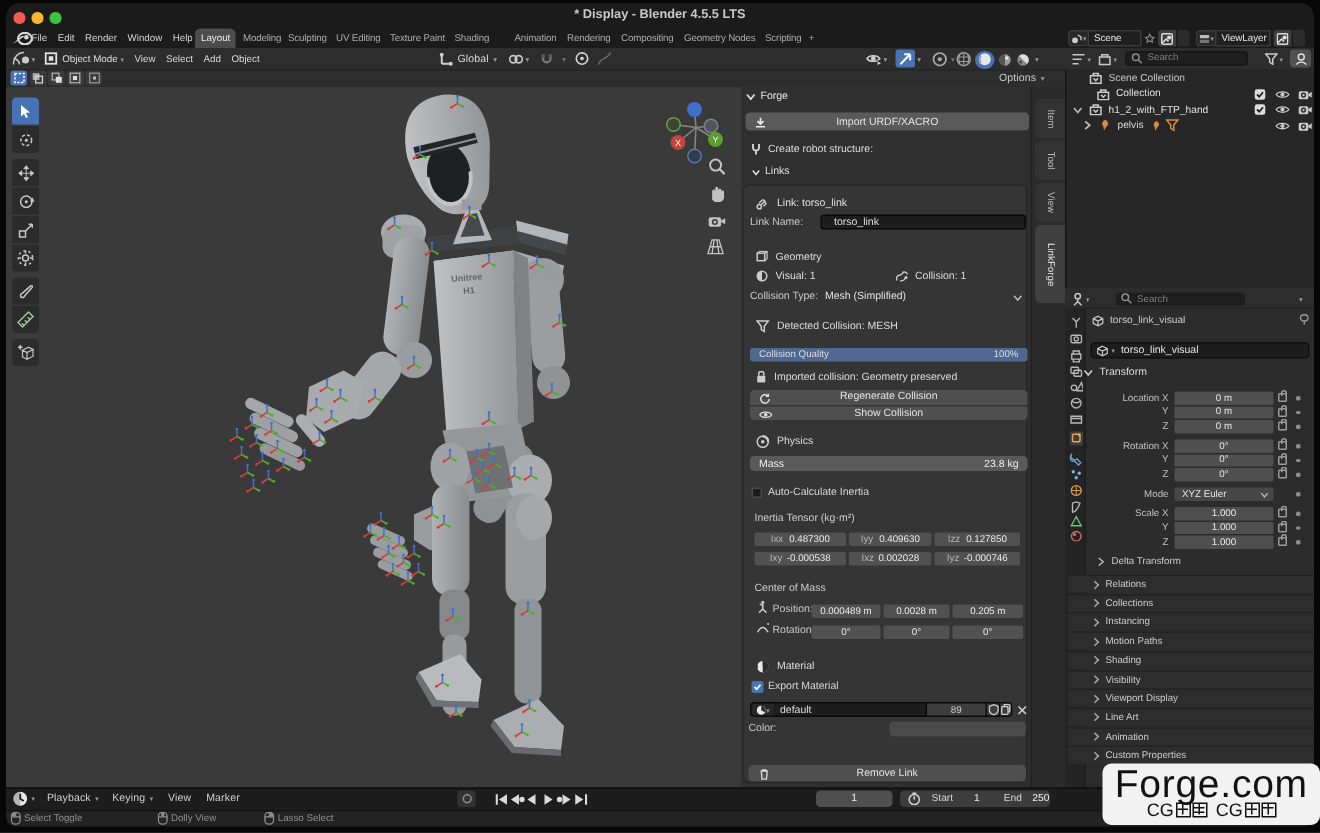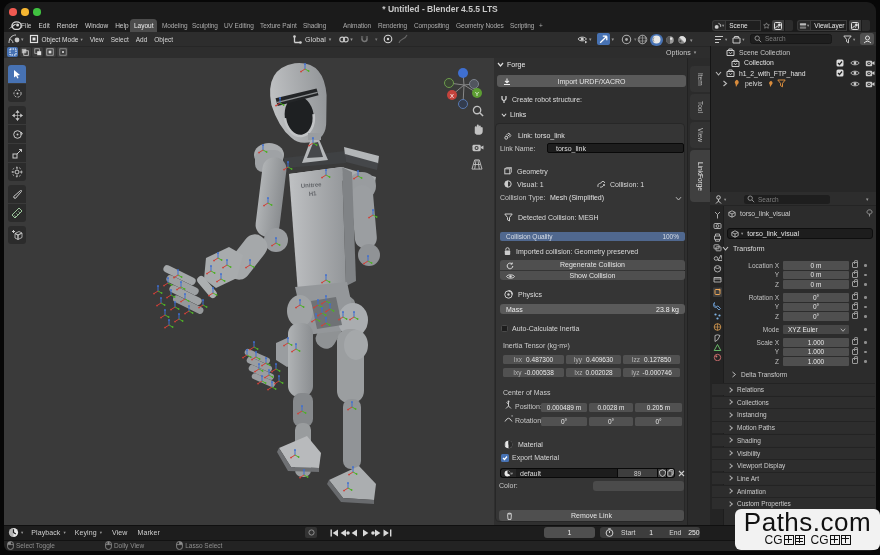--- a/index.html
+++ b/index.html
@@ -18,21 +18,21 @@
 .lock:before{content:"";position:absolute;left:1px;top:-3px;width:2px;height:3px;border:1px solid #9a9a9a;border-bottom:none;border-radius:2px 2px 0 0}
 .dot{position:absolute;left:81px;top:3px;width:2.5px;height:2.5px;border-radius:50%;background:#8f8f8f}
 .ph{position:absolute;left:712px;width:163px;height:12.2px;background:#2d2d2d;border-top:1px solid #232323;display:flex;align-items:center;font-size:6.5px;color:#cccccc}
 .parr{width:4px;height:4px;border-left:1px solid #aaa;border-bottom:1px solid #aaa;transform:rotate(-135deg);margin:0 5px 0 16px}
 </style></head><body>
 
 <div class="a" style="left:4px;top:2px;width:872px;height:30px;background:#1b1b1b;border-radius:9px 9px 0 0"></div>
 <div class="a" style="left:9px;top:8px;width:7.5px;height:7.5px;border-radius:50%;background:#f15a51"></div>
 <div class="a" style="left:21px;top:8px;width:7.5px;height:7.5px;border-radius:50%;background:#f5b631"></div>
 <div class="a" style="left:33px;top:8px;width:7.5px;height:7.5px;border-radius:50%;background:#40c140"></div>
-<div class="a" style="left:0;top:4px;width:880px;text-align:center;font-size:8.5px;font-weight:bold;color:#c9c9c9">* Untitled - Blender 4.5.5 LTS</div>
+<div class="a" style="left:0;top:4px;width:880px;text-align:center;font-size:8.5px;font-weight:bold;color:#c9c9c9">* Display - Blender 4.5.5 LTS</div>
 
 <svg class="a" style="left:8px;top:20.5px" width="14" height="9" viewBox="0 0 14 9">
     <ellipse cx="8.6" cy="4.7" rx="4.6" ry="3.8" fill="none" stroke="#d8d8d8" stroke-width="1.4"></ellipse>
     <circle cx="9.6" cy="3.9" r="1.5" fill="#d8d8d8"></circle>
     <path d="M0.5 8.3 L6 3.2 L9 2.6 L5.2 5.4 Z" fill="#d8d8d8"></path>
   </svg>
 <div class="a f" style="left:21px;top:19px;height:12px;color:#d2d2d2;gap:7px;font-size:6.5px">
     <span>File</span>
     <span>Edit</span>
     <span>Render</span>
@@ -963,21 +963,21 @@
 <span style="margin-left:2px">Dolly View</span>
 <svg style="margin-left:32px" width="7" height="9" viewBox="0 0 7 9">
       <rect x="0.6" y="0.6" width="5.8" height="7.8" rx="2.6" fill="none" stroke="#8f8f8f" stroke-width="0.9"></rect>
       <path d="M0.6 3.6 h5.8 M3.5 0.6 v3" stroke="#8f8f8f" stroke-width="0.8"></path>
       <rect x="3.8" y="0.9" width="2.3" height="2.5" rx="1" fill="#8f8f8f"></rect>
     </svg>
 <span style="margin-left:2px">Lasso Select</span>
 </div>
 
 <div class="a" style="left:735px;top:509px;width:145px;height:40.5px;background:#f2f2f2;border-radius:6px"></div>
-<div class="a" style="left:735px;top:509px;width:145px;height:24px;font-size:26px;color:#111;text-align:center;letter-spacing:0.5px;font-family:'Liberation Sans',sans-serif;line-height:26px">Paths.com</div>
+<div class="a" style="left:735px;top:509px;width:145px;height:24px;font-size:26px;color:#111;text-align:center;letter-spacing:0.5px;font-family:'Liberation Sans',sans-serif;line-height:26px">Forge.com</div>
 <div class="a f" style="left:752px;top:533px;width:111px;height:13px;justify-content:center;gap:1px">
 <span style="font-size:12px;color:#111">CG</span>
 <span style="display:inline-block;width:10px;height:10px;border:1.3px solid #111;position:relative;background:linear-gradient(#111 0 0) center/7px 1.2px no-repeat,linear-gradient(#111 0 0) center/1.2px 7px no-repeat"></span>
 <span style="display:inline-block;width:10px;height:10px;border:1.3px solid #111;position:relative;background:linear-gradient(#111 0 0) center/1.2px 7px no-repeat,linear-gradient(#111 0 0) 50% 30%/7px 1.2px no-repeat,linear-gradient(#111 0 0) 50% 75%/7px 1.2px no-repeat"></span>
 <span style="width:4px"></span>
 <span style="font-size:12px;color:#111">CG</span>
 <span style="display:inline-block;width:10px;height:10px;border:1.3px solid #111;position:relative;background:linear-gradient(#111 0 0) center/7px 1.2px no-repeat,linear-gradient(#111 0 0) center/1.2px 7px no-repeat"></span>
 <span style="display:inline-block;width:10px;height:10px;border:1.3px solid #111;position:relative;background:linear-gradient(#111 0 0) 50% 30%/7px 1.2px no-repeat,linear-gradient(#111 0 0) center/1.2px 7px no-repeat"></span>
 </div>
 

